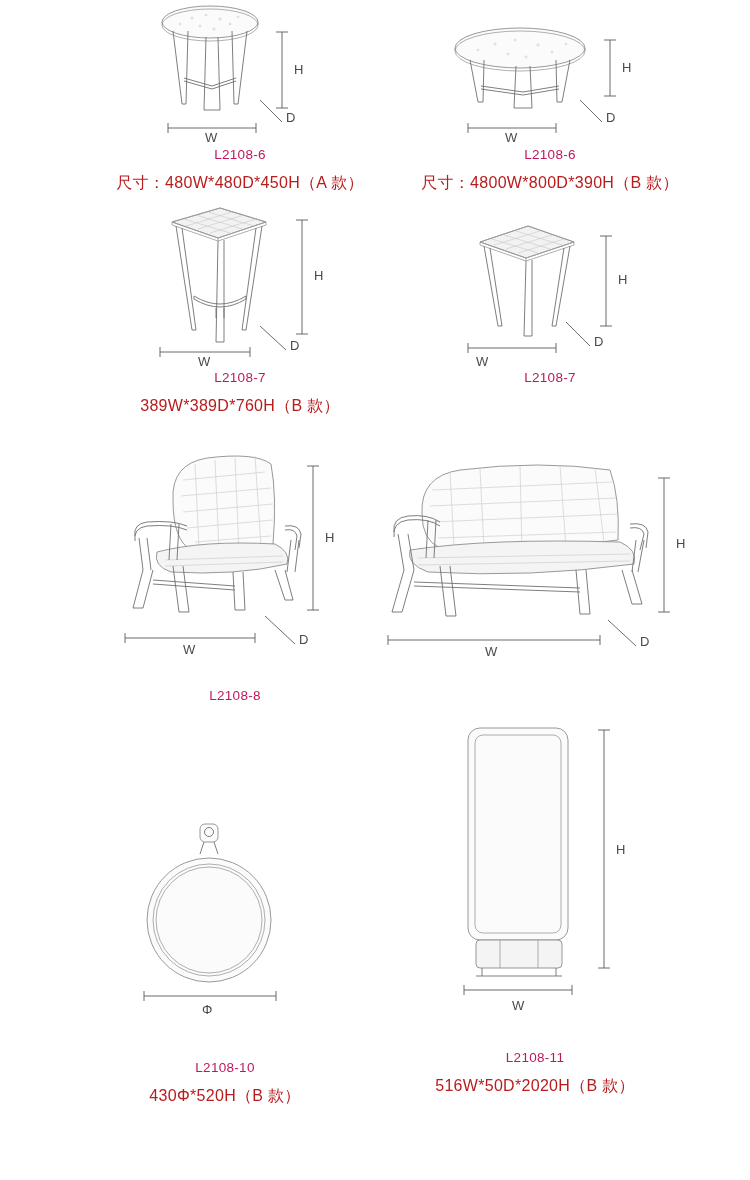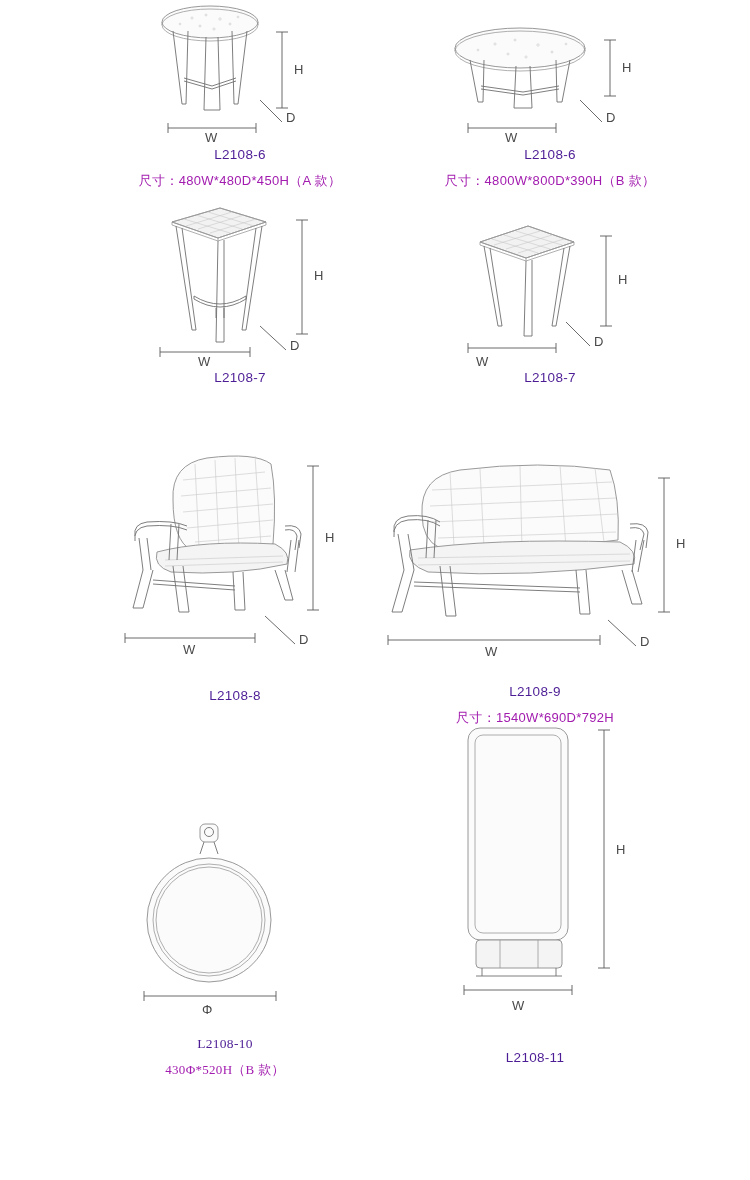--- a/index.html
+++ b/index.html
@@ -32,27 +32,27 @@
   .caption {
     text-align: center;
     font-size: 13.5px;
     color: #4f4f4f;
     letter-spacing: 0.3px;
     line-height: 1.55;
   }
   .caption .code {
     display: block;
     font-size: 13.5px;
-    color: #4c1d95;
+    color: #be185d;
     margin-bottom: 5px;
   }
   .caption .dim {
     display: block;
-    font-size: 13px;
-    color: #a21caf;
+    font-size: 16px;
+    color: #b91c1c;
   }
   svg { display: block; overflow: visible; }
   .ln { stroke: #6f6f6f; stroke-width: 0.9; fill: none; }
   .lnlight { stroke: #9a9a9a; stroke-width: 0.8; fill: none; }
   .dimline { stroke: #5a5a5a; stroke-width: 0.9; fill: none; }
   .body-fill { fill: #fbfbfb; stroke: #8d8d8d; stroke-width: 0.9; }
   .body-fill2 { fill: #f4f4f4; stroke: #8d8d8d; stroke-width: 0.9; }
   .seat-fill { fill: #f2f2f2; stroke: #8a8a8a; stroke-width: 0.9; }
   .dimlabel {
     font-family: "Liberation Sans", sans-serif;
@@ -173,20 +173,21 @@
         <path class="dimline" d="M192 20 L192 134 M186 20 L198 20 M186 134 L198 134"></path>
         <text class="dimlabel" x="204" y="80">H</text>
         <path class="dimline" d="M150 126 L176 150"></path>
         <text class="dimlabel" x="180" y="150">D</text>
         <path class="dimline" d="M50 152 L140 152 M50 147 L50 157 M140 147 L140 157"></path>
         <text class="dimlabel" x="88" y="166">W</text>
       </svg>
     </div>
     <div class="caption">
       <span class="code">L2108-7</span>
+      <span class="dim">389W*389D*760H（B 款）</span>
     </div>
   </div>
 
   <div class="cell" style="left:420px; top:200px; width:260px;">
     <div class="figure">
       <svg width="260" height="168" viewBox="0 0 260 168">
         <polygon class="seat-fill" points="60,42 108,26 154,42 106,58"></polygon>
         <polygon class="lnlight" points="60,42 108,26 154,42 106,58"></polygon>
         <path class="lnlight" d="M60,45 L60,42 M154,45 L154,42 M106,61 L106,58 M60,45 L106,61 L154,45"></path>
         <g class="hatch">
@@ -286,43 +287,39 @@
         <path class="ln" d="M34,142 L200,148 M34,146 L200,152"></path>
 
         <path class="dimline" d="M284 38 L284 172 M278 38 L290 38 M278 172 L290 172"></path>
         <text class="dimlabel" x="296" y="108">H</text>
         <path class="dimline" d="M228 180 L256 206"></path>
         <text class="dimlabel" x="260" y="206">D</text>
         <path class="dimline" d="M8 200 L220 200 M8 195 L8 205 M220 195 L220 205"></path>
         <text class="dimlabel" x="105" y="216">W</text>
       </svg>
     </div>
-    <div class="caption" style="margin-top:12px;">
-      <span class="code">L2108-9</span>
-      <span class="dim">尺寸：1540W*690D*792H</span>
-    </div>
   </div>
 
   <div class="cell" style="left:80px; top:810px; width:290px;">
     <div class="figure">
       <svg width="290" height="210" viewBox="0 0 290 210">
 
         <rect class="body-fill" x="120" y="14" width="18" height="18" rx="5"></rect>
         <circle class="ln" cx="129" cy="22" r="4.5"></circle>
         <path class="ln" d="M124,32 L120,44 M134,32 L138,44"></path>
 
         <circle class="body-fill" cx="129" cy="110" r="62"></circle>
         <circle class="lnlight" cx="129" cy="110" r="56"></circle>
         <circle class="lnlight" cx="129" cy="110" r="53"></circle>
 
         <path class="dimline" d="M64 186 L196 186 M64 181 L64 191 M196 181 L196 191"></path>
         <text class="dimlabel" x="122" y="204">Φ</text>
       </svg>
     </div>
-    <div class="caption" style="margin-top:14px;font-family:Liberation Serif, serif;">
+    <div class="caption" style="margin-top:38px;">
       <span class="code">L2108-10</span>
       <span class="dim">430Φ*520H（B 款）</span>
     </div>
   </div>
 
   <div class="cell" style="left:390px; top:710px; width:290px;">
     <div class="figure">
       <svg width="290" height="310" viewBox="0 0 290 310">
 
         <rect class="body-fill" x="78" y="18" width="100" height="212" rx="12"></rect>
@@ -335,16 +332,17 @@
         <path class="lnlight" d="M110,230 L110,258 M148,230 L148,258"></path>
 
         <path class="dimline" d="M214 20 L214 258 M208 20 L220 20 M208 258 L220 258"></path>
         <text class="dimlabel" x="226" y="144">H</text>
         <path class="dimline" d="M74 280 L182 280 M74 275 L74 285 M182 275 L182 285"></path>
         <text class="dimlabel" x="122" y="300">W</text>
       </svg>
     </div>
     <div class="caption" style="margin-top:28px;">
       <span class="code">L2108-11</span>
+      <span class="dim">516W*50D*2020H（B 款）</span>
     </div>
   </div>
 
 </div>
 
 </body></html>

